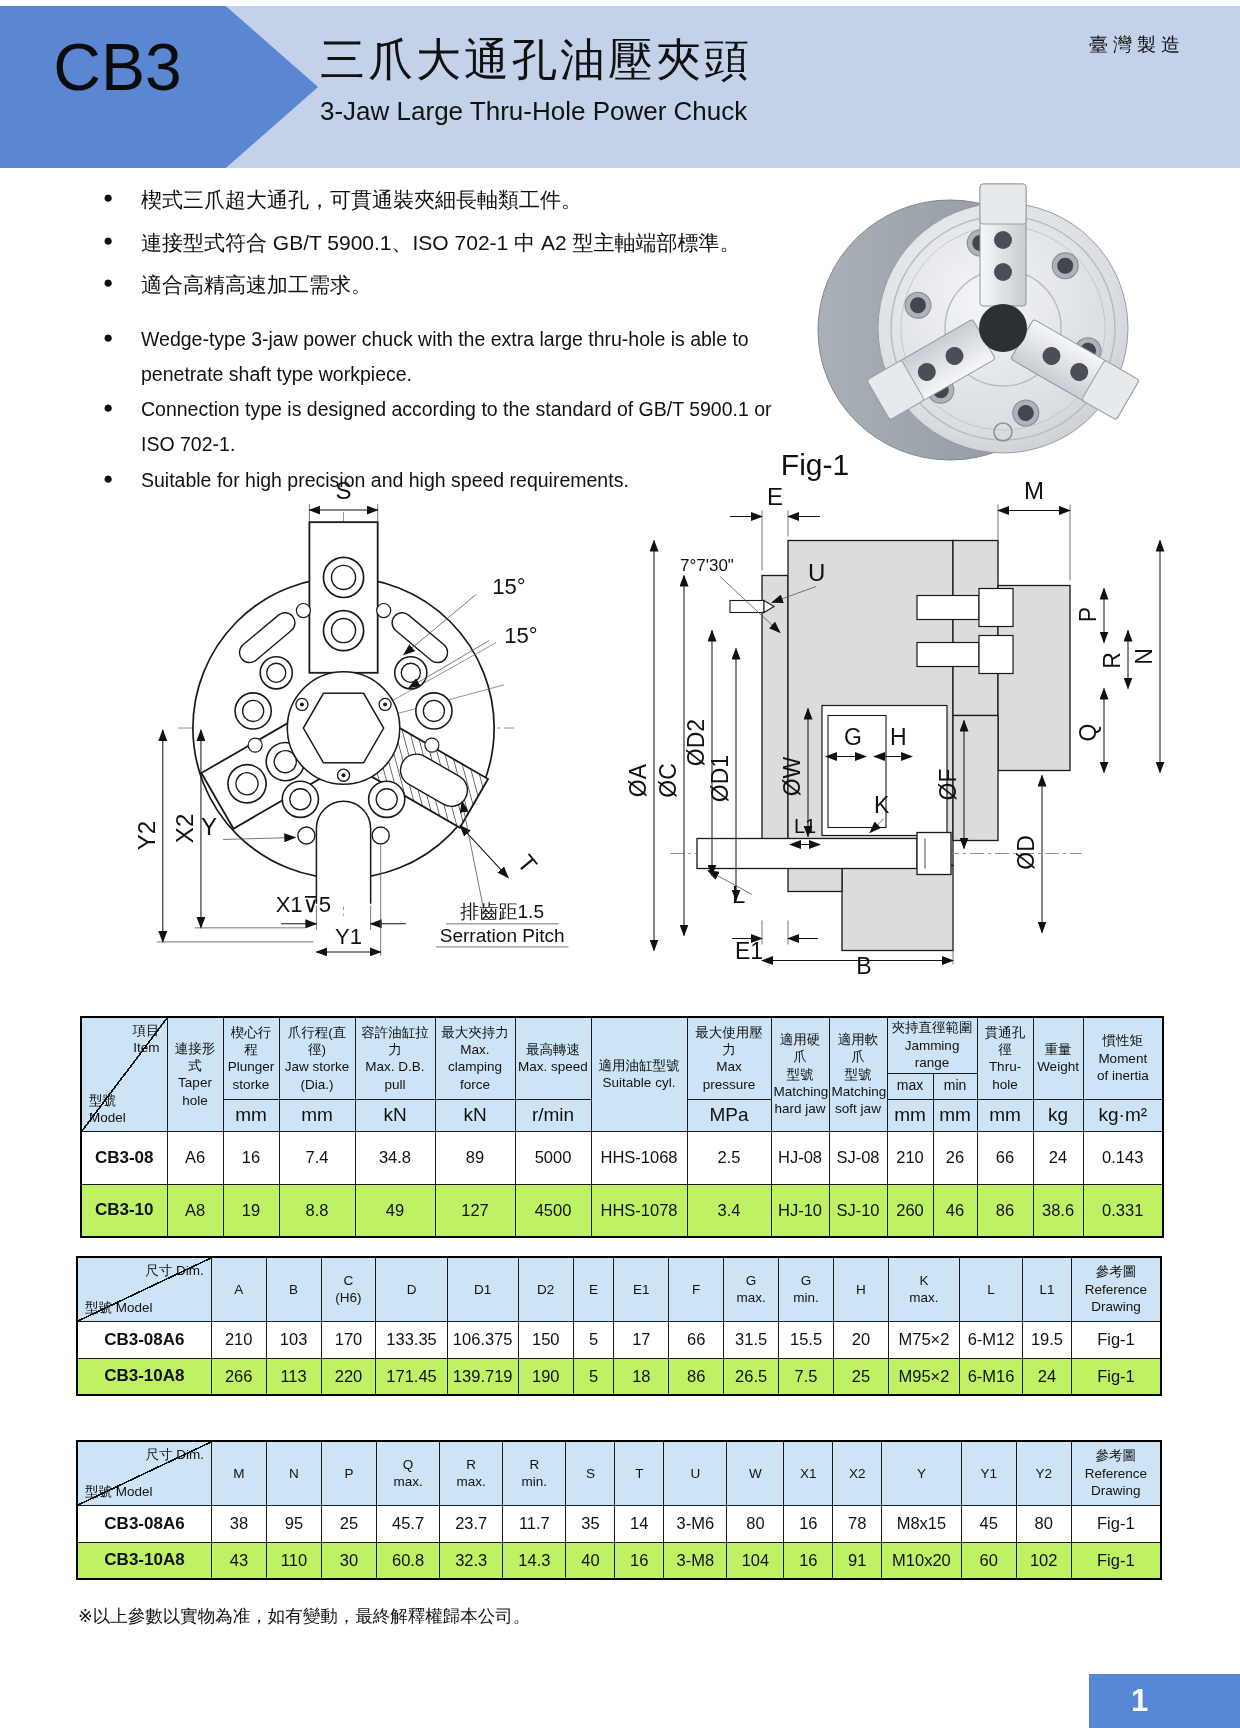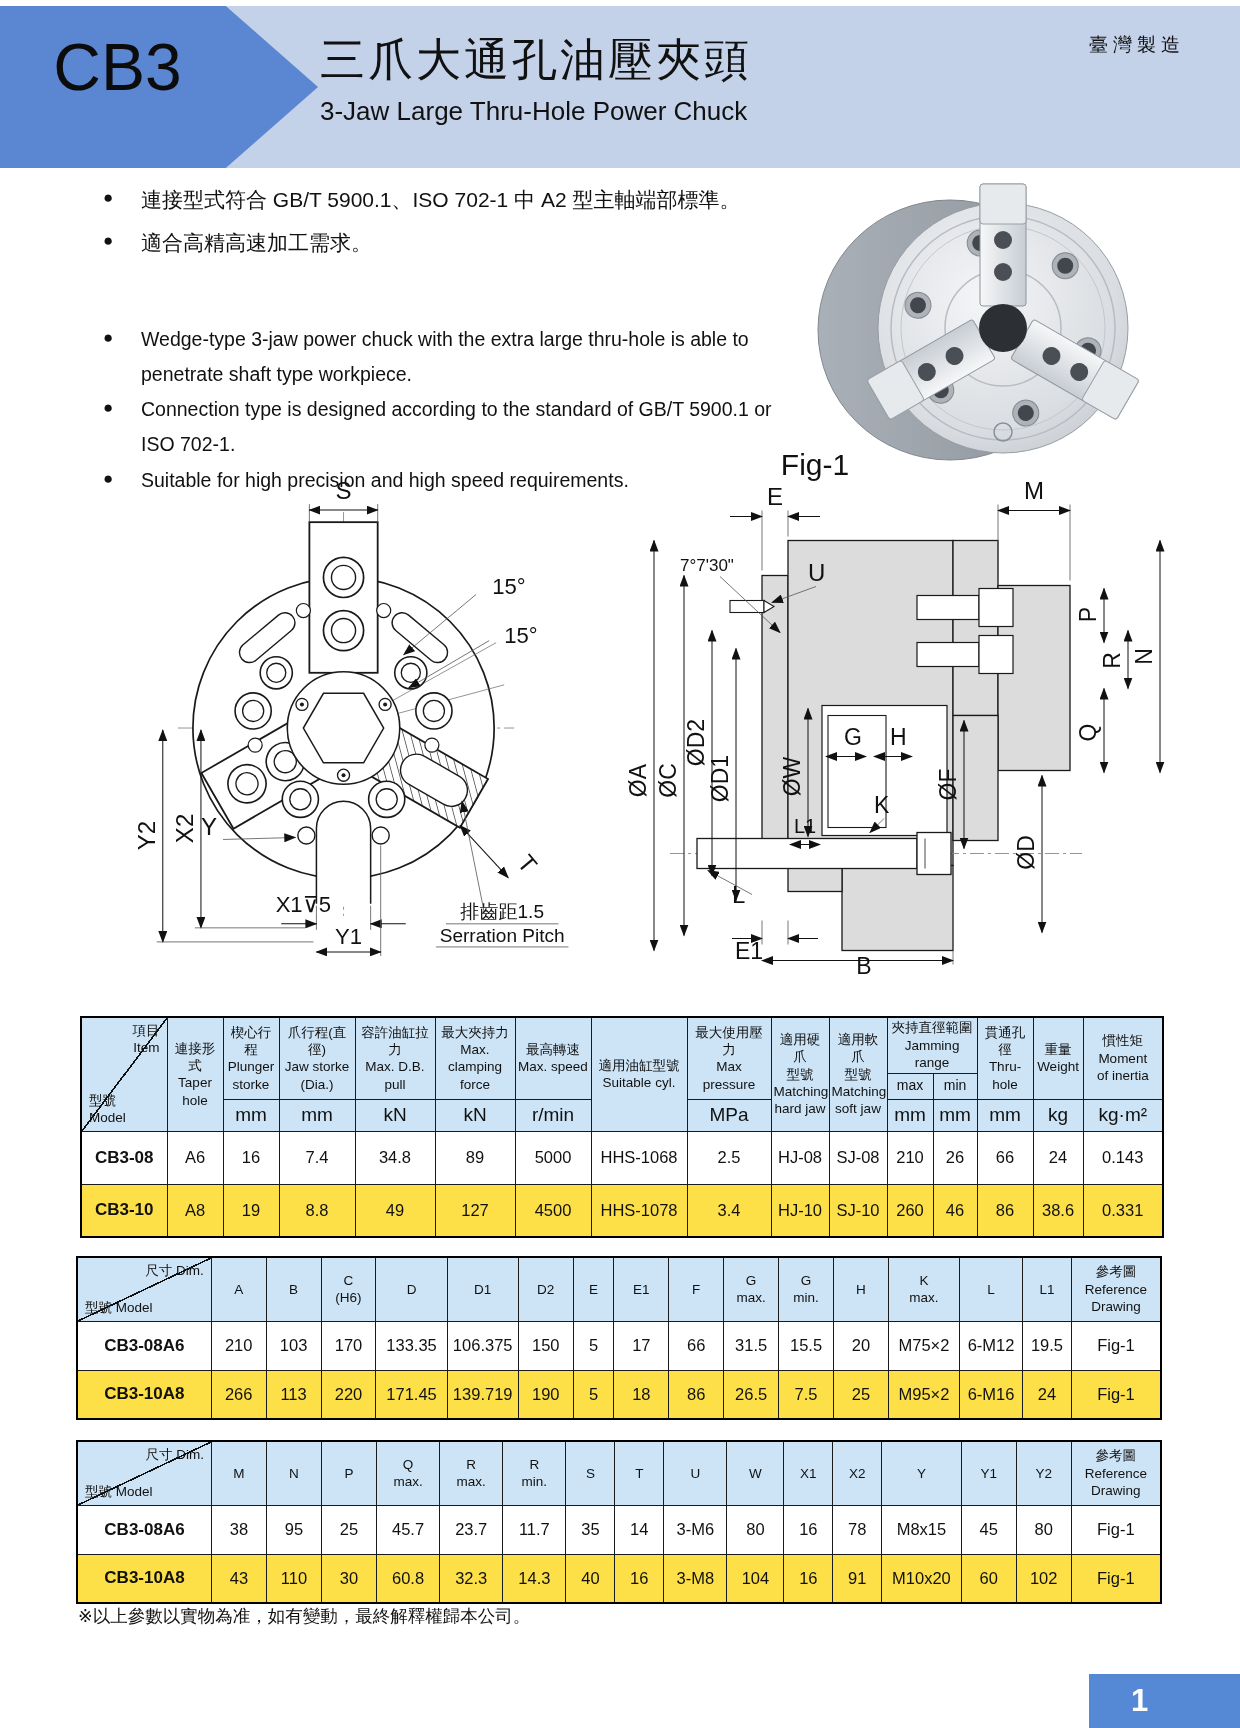--- a/index.html
+++ b/index.html
@@ -34,38 +34,38 @@
   svg text { font-family:"Liberation Sans","DejaVu Sans",sans-serif; fill:#111; }
 
   
   table { border-collapse:collapse; table-layout:fixed; position:absolute; background:#fff;
           border:2.4px solid #000; }
   th,td { border:1.3px solid #1a1a1a; text-align:center; vertical-align:middle; padding:1px 2px; overflow:hidden; }
   thead th { background:#cde4f6; font-weight:normal; font-size:13.5px; line-height:1.28; white-space:pre-line; }
   thead th.unit { font-size:19px; }
   tbody th { font-weight:bold; font-size:17px; }
   tbody td { font-size:16.5px; }
-  tr.green th, tr.green td { background:#fde047; }
+  tr.green th, tr.green td { background:#bef264; }
   th.diag { position:relative;
             background-image:linear-gradient(to bottom right,
               transparent calc(50% - 0.8px), #111 calc(50% - 0.8px),
               #111 calc(50% + 0.8px), transparent calc(50% + 0.8px)); }
   th.diag .d1 { position:absolute; top:4px; right:7px; text-align:right; white-space:pre-line; }
   th.diag .d2 { position:absolute; bottom:4px; left:7px; text-align:left; white-space:pre-line; }
 
   .t1 { left:80px; top:1016px; width:1082px; }
   .t1 thead tr:nth-child(1) th { height:56px; }
   .t1 thead tr:nth-child(2) th { height:26px; font-size:14px; }
   .t1 thead tr:nth-child(3) th { height:32px; }
   .t1 tbody tr { height:53px; }
 
   .t2 { left:76px; top:1256px; width:1086px; }
   .t3 { left:76px; top:1440px; width:1086px; }
   .t2 thead tr th, .t3 thead tr th { height:64px; }
-  .t2 tbody tr, .t3 tbody tr { height:49px; }
+  .t2 tbody tr, .t3 tbody tr { height:37px; }
 
   .footnote { position:absolute; left:78px; top:1604px; font-size:17.5px; }
 
   .page-badge { position:absolute; right:0; bottom:0; width:151px; height:54px; background:#5589d6;
             color:#fff; font-size:31px; font-weight:bold; display:flex; align-items:center; }
   .page-badge span { margin-left:42px; }
 </style>
 </head>
 <body>
 
@@ -73,20 +73,21 @@
   <div class="arrow"></div>
   <div class="model-code">CB3</div>
   <div class="titles">
     <div class="title-zh">三爪大通孔油壓夾頭</div>
     <div class="title-en">3-Jaw Large Thru-Hole Power Chuck</div>
   </div>
   <div class="made-in">臺灣製造</div>
 </div>
 
 <ul class="features f-zh">
+  <li>楔式三爪超大通孔，可貫通裝夾細長軸類工件。</li>
   <li>連接型式符合 GB/T 5900.1、ISO 702-1 中 A2 型主軸端部標準。</li>
   <li>適合高精高速加工需求。</li>
 </ul>
 <ul class="features f-en">
   <li>Wedge-type 3-jaw power chuck with the extra large thru-hole is able to penetrate shaft type workpiece.</li>
   <li>Connection type is designed according to the standard of GB/T 5900.1 or ISO 702-1.</li>
   <li>Suitable for high precision and high speed requirements.</li>
 </ul>
 
 <div class="photo">

